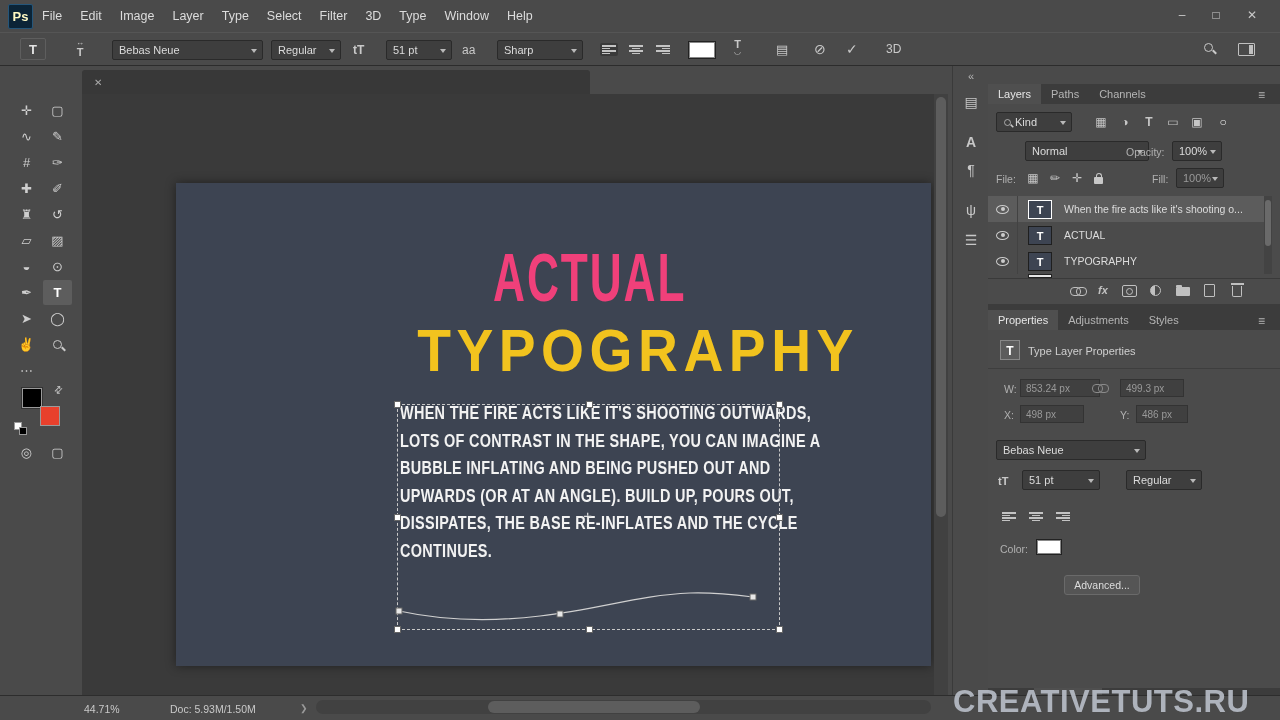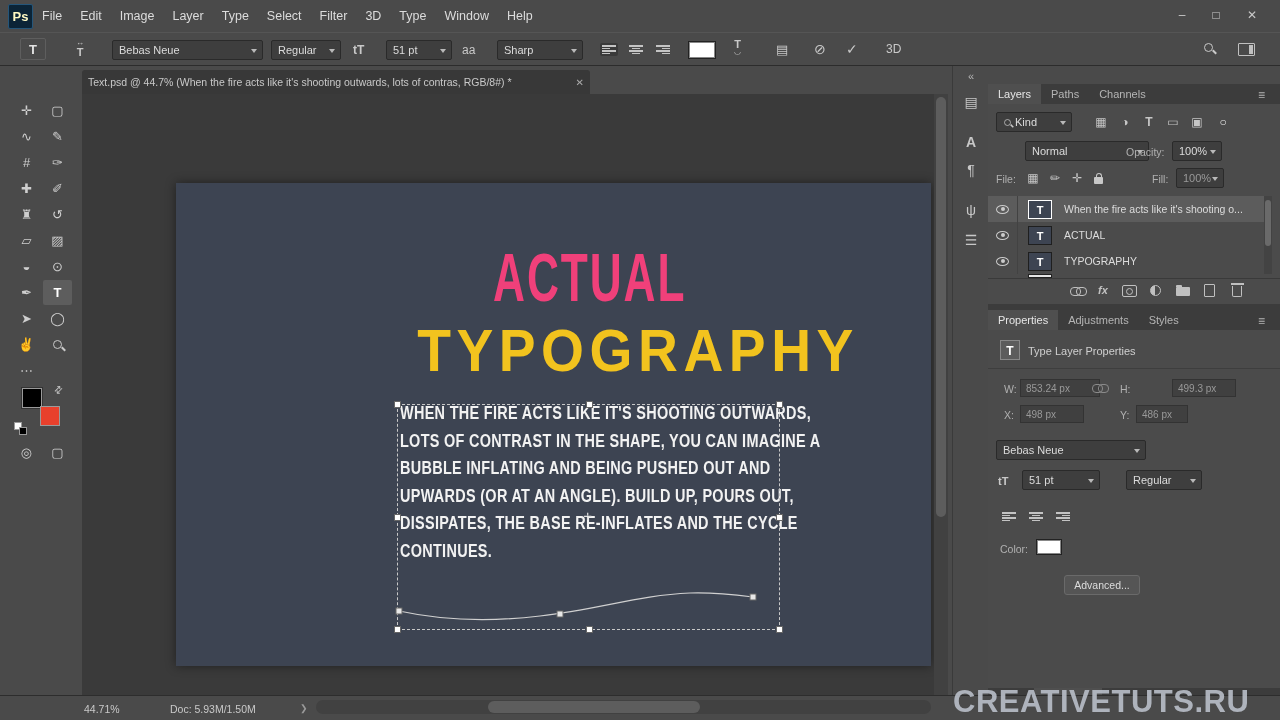--- a/index.html
+++ b/index.html
@@ -238,21 +238,20 @@
     <div class="tool" style="left:12px;top:440px">
         <span>◎</span>
       </div>
     <div class="tool" style="left:43px;top:440px">
         <span>▢</span>
       </div>
   </div>
 
   <div id="tabstrip"></div>
   <div id="doctab">
-    <span style="flex:1;overflow:hidden;text-overflow:ellipsis">Text.psd @ 44.7% (When the fire acts like it's shooting outwards, lots of contras, RGB/8#) *</span>
     <span style="margin-left:6px;color:#aaa;font-size:10px">✕</span>
   </div>
 
   <div id="pasteboard">
     <div id="document">
       <div class="heading" style="top:60px;font-size:68px;color:#f0407a">
         <span style="transform:scaleX(.65);letter-spacing:3px">ACTUAL</span>
       </div>
       <div class="heading" style="top:138px;font-size:60px;color:#f2c31e">
         <span style="transform:scaleX(.92);letter-spacing:6px">TYPOGRAPHY</span>
@@ -384,21 +383,21 @@
     <div class="panelbody" style="left:988px;top:330px;width:292px;height:358px"></div>
     <div class="abs" style="left:1000px;top:340px;width:20px;height:20px;background:#5c5c5c;border:1px solid #888;color:#fff;font-weight:bold;font-size:12px;text-align:center;line-height:20px">T</div>
     <div class="plabel" style="left:1028px;top:345px;color:#cfcfcf;font-size:11px">Type Layer Properties</div>
     <div class="abs" style="left:988px;top:368px;width:292px;height:1px;background:#3e3e3e"></div>
     <div class="plabel" style="left:1004px;top:383px">W:</div>
     <div class="pfield" style="left:1020px;top:379px;width:80px">
         <span>853.24 px</span>
       </div>
     <div class="chain dim" style="left:1092px;top:384px"></div>
     <div class="plabel" style="left:1120px;top:383px">H:</div>
-    <div class="pfield" style="left:1172px;top:379px;width:64px">
+    <div class="pfield" style="left:1120px;top:379px;width:64px">
         <span>499.3 px</span>
       </div>
     <div class="plabel" style="left:1004px;top:409px">X:</div>
     <div class="pfield" style="left:1020px;top:405px;width:64px">
         <span>498 px</span>
       </div>
     <div class="plabel" style="left:1120px;top:409px">Y:</div>
     <div class="pfield" style="left:1136px;top:405px;width:52px">
         <span>486 px</span>
       </div>

